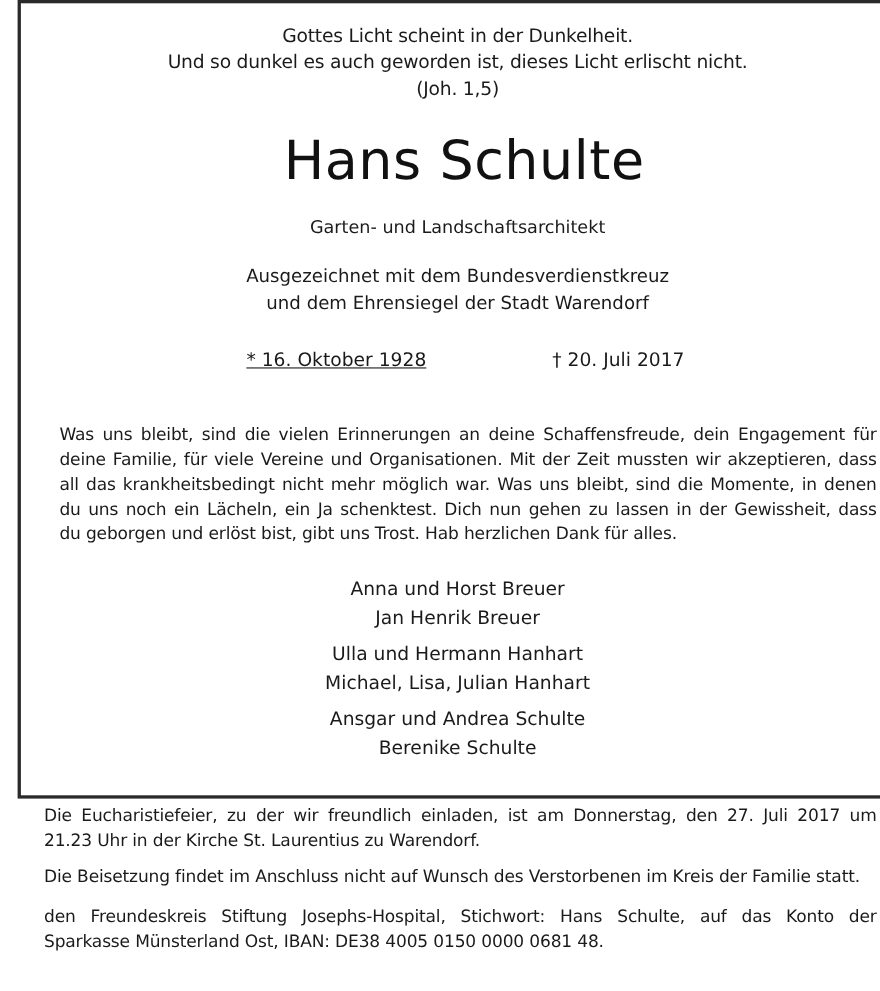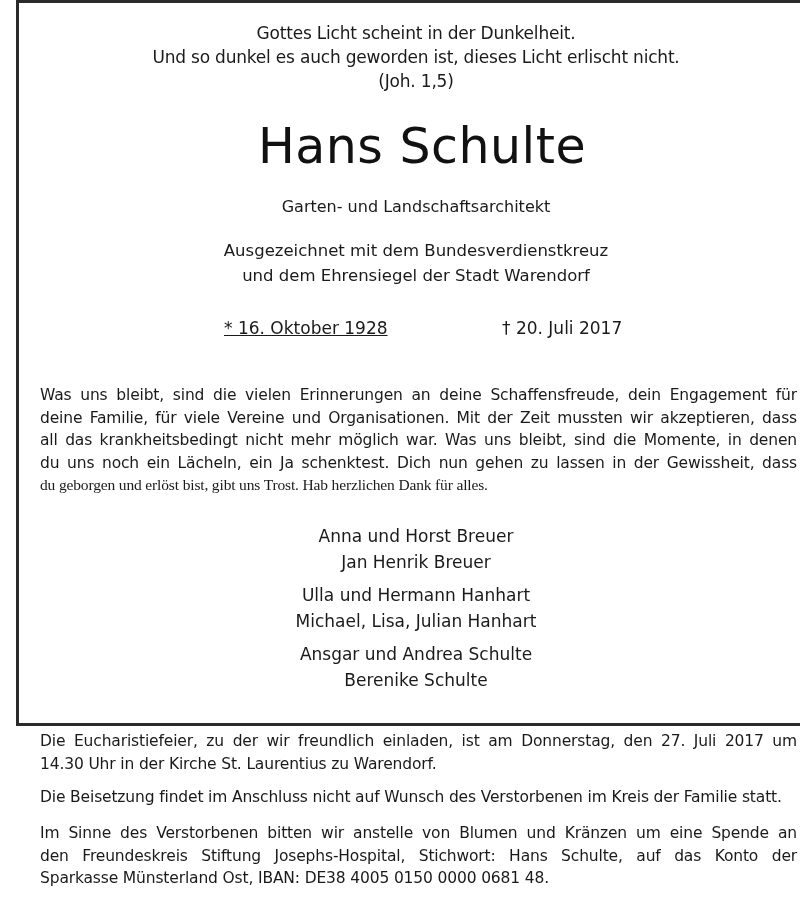--- a/index.html
+++ b/index.html
@@ -83,24 +83,24 @@
       letter-spacing: -0.15px;
     }
     .memory {
       top: 381px;
     }
     .memory .line {
       display: block;
       text-align: justify;
       text-align-last: justify;
       white-space: nowrap;
+      margin-left: 14px;
     }
     .memory .line.last {
       text-align-last: left;
-      font-family: Liberation Serif, serif;
     }
 
     .mourners {
       top: 520px;
       font-size: 17px;
       line-height: 26px;
     }
     .mourners .group { margin-bottom: 7px; }
     .mourners .group div { white-space: nowrap; }
 
@@ -158,26 +158,25 @@
       <div>Michael, Lisa, Julian Hanhart</div>
     </div>
     <div class="group">
       <div>Ansgar und Andrea Schulte</div>
       <div>Berenike Schulte</div>
     </div>
   </div>
 
   <div class="body-text service">
     <span class="jline">Die Eucharistiefeier, zu der wir freundlich einladen, ist am Donnerstag, den 27. Juli 2017 um</span>
-    <span class="jline last">14.30 Uhr in der Kirche St. Laurentius zu Warendorf.</span>
+    <span class="jline last">21.23 Uhr in der Kirche St. Laurentius zu Warendorf.</span>
   </div>
 
   <div class="body-text burial">
     <span class="jline last">Die Beisetzung findet im Anschluss nicht auf Wunsch des Verstorbenen im Kreis der Familie statt.</span>
   </div>
 
   <div class="body-text donation">
-    <span class="jline">Im Sinne des Verstorbenen bitten wir anstelle von Blumen und Kränzen um eine Spende an</span>
     <span class="jline">den Freundeskreis Stiftung Josephs-Hospital, Stichwort: Hans Schulte, auf das Konto der</span>
     <span class="jline last">Sparkasse Münsterland Ost, IBAN: DE38 4005 0150 0000 0681 48.</span>
   </div>
 
 </div>
 
 </body></html>

